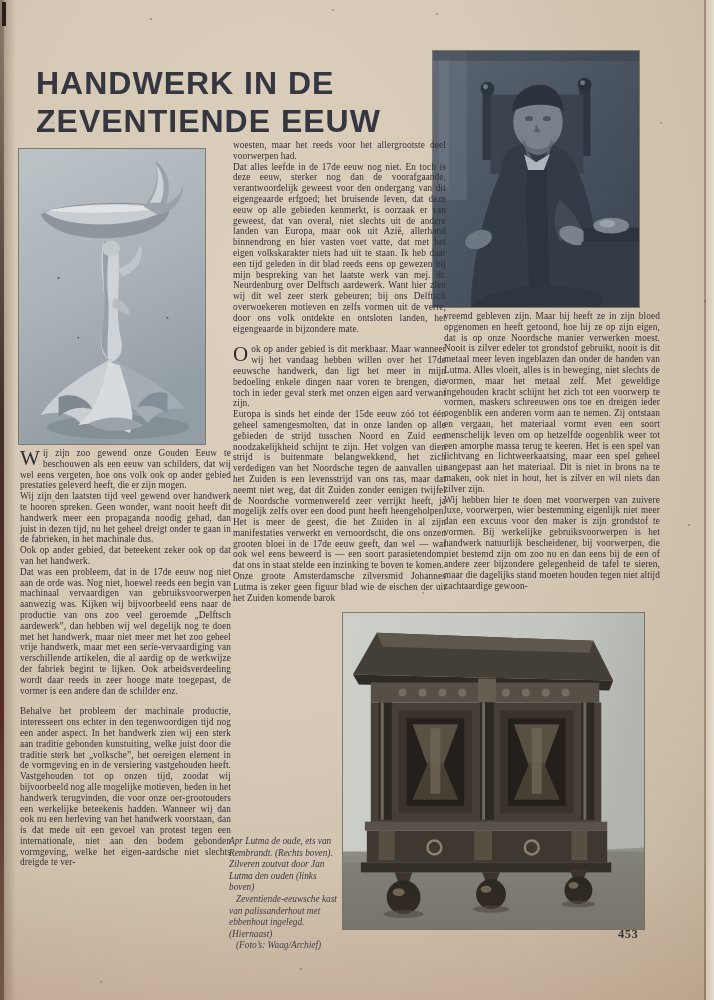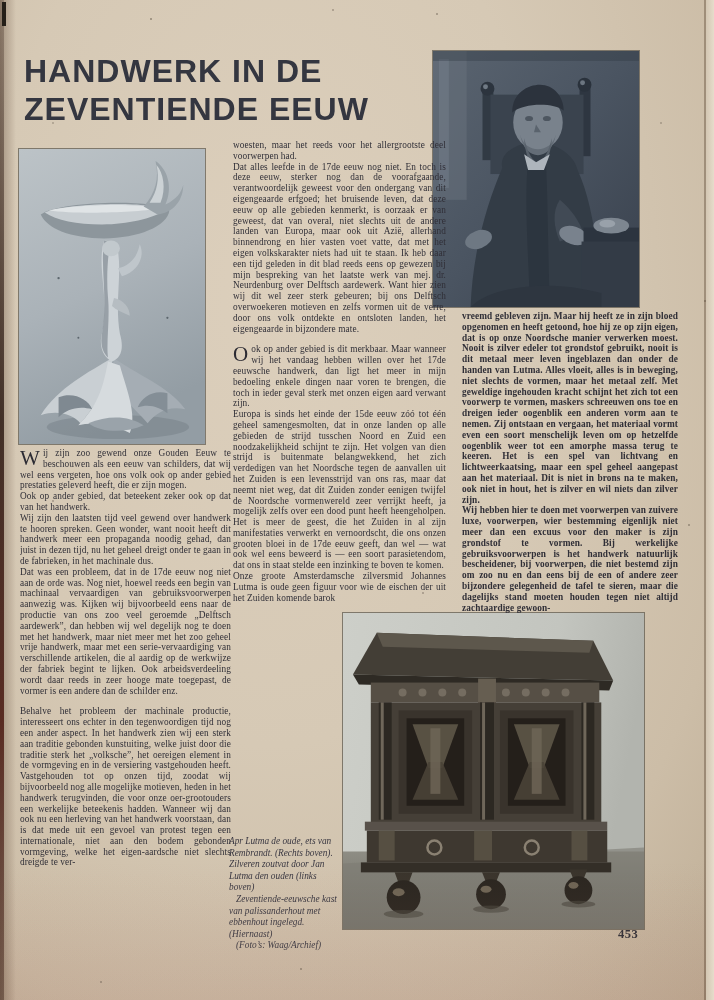--- a/index.html
+++ b/index.html
@@ -24,40 +24,40 @@
     box-shadow:150px 18px 0 rgba(60,50,40,.45), 332px 9px 0 rgba(60,50,40,.35),
       436px 13px 0 rgba(60,50,40,.4), 704px 300px 0 rgba(60,50,40,.4),
       100px 981px 0 rgba(60,50,40,.35), 300px 968px 0 rgba(60,50,40,.4),
       52px 500px 0 rgba(60,50,40,.35), 688px 524px 0 rgba(60,50,40,.4),
       243px 432px 0 rgba(60,50,40,.3), 422px 592px 0 rgba(60,50,40,.35),
       660px 122px 0 rgba(60,50,40,.3), 52px 122px 0 rgba(60,50,40,.3);}
   .bottom-tint{position:absolute;left:0;bottom:0;width:100%;height:130px;z-index:3;pointer-events:none;
     background:linear-gradient(to bottom, rgba(190,145,125,0), rgba(190,145,125,.14));}
 
   
-  .title{position:absolute;left:20px;top:48px;margin:4px;z-index:2;
+  .title{position:absolute;left:20px;top:48px;margin:16px;z-index:2;
     font-family:"Liberation Sans","DejaVu Sans",sans-serif;font-weight:bold;
     font-size:32px;line-height:38px;letter-spacing:1px;color:#343640;}
   .title span{display:block;}
 
   
   .photo{position:absolute;margin:0;padding:0;z-index:2;border:1px solid rgba(55,52,45,.55);box-sizing:border-box;}
   .photo svg{display:block;}
   .photo-zoutvat{left:18px;top:148px;width:188px;height:297px;}
   .photo-portrait{left:432px;top:50px;width:208px;height:258px;}
   .photo-cabinet{left:342px;top:612px;width:303px;height:318px;}
 
   
   .col{position:absolute;z-index:2;font-size:9.3px;line-height:10.8px;text-align:justify;overflow:hidden;
     letter-spacing:.1px;color:#302f37;}
   .col p{margin:0;}
   .col p.gap{margin-top:10px;}
   .col-left{left:20px;top:448px;width:211px;height:508px;}
   .col-middle{left:233px;top:140px;width:213px;height:474px;}
-  .col-right{left:462px;top:311px;width:216px;height:318px;font-weight:bold;}
+  .col-right{left:444px;top:311px;width:216px;height:318px;}
   .dropcap{float:left;font-size:21px;line-height:18px;padding:1px 3px 0 0;color:#2c2b33;}
 
   
   .caption{position:absolute;left:229px;top:836px;width:114px;z-index:2;
     font-style:italic;font-size:9.3px;line-height:11.6px;color:#383640;}
   .caption p{margin:0;}
   .caption p.indent{text-indent:7px;}
 
   .page-number{position:absolute;left:618px;top:927px;z-index:2;
     font-size:12.5px;font-weight:bold;color:#2e2d35;letter-spacing:.5px;}
@@ -219,32 +219,32 @@
       <ellipse cx="149" cy="298" rx="18" ry="3.6" fill="#4a463e" opacity="0.6"></ellipse>
       <path d="M228,258 L246,258 L242,268 L232,268 Z" fill="#3a342c"></path>
       <circle cx="237" cy="279" r="14" fill="#2b2620"></circle>
         <ellipse cx="232" cy="274" rx="5" ry="3.4" fill="#6e6454"></ellipse>
       <ellipse cx="237" cy="293" rx="17" ry="3.4" fill="#4a463e" opacity="0.6"></ellipse>
     </svg>
   </figure>
 
   <div class="col col-left">
     <p class="para"><span class="dropcap">W</span><span>ij zijn zoo gewend onze Gouden Eeuw te beschouwen als een eeuw van schilders, dat wij wel eens vergeten, hoe ons volk ook op ander gebied prestaties geleverd heeft, die er zijn mogen.</span></p>
+    <p class="para">Wij zijn den laatsten tijd veel gewend over handwerk te hooren spreken. Geen wonder, want nooit heeft dit handwerk meer een propaganda noodig gehad, dan juist in dezen tijd, nu het geheel dreigt onder te gaan in de fabrieken, in het machinale dus.</p>
     <p class="para">Ook op ander gebied, dat beteekent zeker ook op dat van het handwerk.</p>
-    <p class="para">Wij zijn den laatsten tijd veel gewend over handwerk te hooren spreken. Geen wonder, want nooit heeft dit handwerk meer een propaganda noodig gehad, dan juist in dezen tijd, nu het geheel dreigt onder te gaan in de fabrieken, in het machinale dus.</p>
     <p class="para">Dat was een probleem, dat in de 17de eeuw nog niet aan de orde was. Nog niet, hoewel reeds een begin van machinaal vervaardigen van gebruiksvoorwerpen aanwezig was. Kijken wij bijvoorbeeld eens naar de productie van ons zoo veel geroemde „Delftsch aardewerk”, dan hebben wij wel degelijk nog te doen met het handwerk, maar niet meer met het zoo geheel vrije handwerk, maar met een serie-vervaardiging van verschillende artikelen, die al aardig op de werkwijze der fabriek begint te lijken. Ook arbeidsverdeeling wordt daar reeds in zeer hooge mate toegepast, de vormer is een andere dan de schilder enz.</p>
     <p class="para gap">Behalve het probleem der machinale productie, interesseert ons echter in den tegenwoordigen tijd nog een ander aspect. In het handwerk zien wij een sterk aan traditie gebonden kunstuiting, welke juist door die traditie sterk het „volksche”, het oereigen element in de vormgeving en in de versiering vastgehouden heeft. Vastgehouden tot op onzen tijd, zoodat wij bijvoorbeeld nog alle mogelijke motieven, heden in het handwerk terugvinden, die voor onze oer-grootouders een werkelijke beteekenis hadden. Wanneer wij dan ook nu een herleving van het handwerk voorstaan, dan is dat mede uit een gevoel van protest tegen een internationale, niet aan den bodem gebonden vormgeving, welke het eigen-aardsche niet slechts dreigde te ver-</p>
   </div>
 
   <div class="col col-middle">
     <p class="para">woesten, maar het reeds voor het allergrootste deel voorwerpen had.</p>
     <p class="para">Dat alles leefde in de 17de eeuw nog niet. En toch is deze eeuw, sterker nog dan de voorafgaande, verantwoordelijk geweest voor den ondergang van dit eigengeaarde erfgoed; het bruisende leven, dat deze eeuw op alle gebieden kenmerkt, is oorzaak er van geweest, dat van overal, niet slechts uit de andere landen van Europa, maar ook uit Azië, allerhand binnendrong en hier vasten voet vatte, dat met het eigen volkskarakter niets had uit te staan. Ik heb daar een tijd geleden in dit blad reeds eens op gewezen bij mijn bespreking van het laatste werk van mej. dr. Neurdenburg over Delftsch aardewerk. Want hier zien wij dit wel zeer sterk gebeuren; bij ons Delftsch overwoekeren motieven en zelfs vormen uit de verre, door ons volk ontdekte en ontsloten landen, het eigengeaarde in bijzondere mate.</p>
     <p class="para gap"><span class="dropcap">O</span><span>ok op ander gebied is dit merkbaar. Maar wanneer wij het vandaag hebben willen over het 17de eeuwsche handwerk, dan ligt het meer in mijn bedoeling enkele dingen naar voren te brengen, die toch in ieder geval sterk met onzen eigen aard verwant zijn.</span></p>
     <p class="para">Europa is sinds het einde der 15de eeuw zóó tot één geheel samengesmolten, dat in onze landen op alle gebieden de strijd tusschen Noord en Zuid een noodzakelijkheid schijnt te zijn. Het volgen van dien strijd is buitenmate belangwekkend, het zich verdedigen van het Noordsche tegen de aanvallen uit het Zuiden is een levensstrijd van ons ras, maar dat neemt niet weg, dat dit Zuiden zonder eenigen twijfel de Noordsche vormenwereld zeer verrijkt heeft, ja mogelijk zelfs over een dood punt heeft heengeholpen. Het is meer de geest, die het Zuiden in al zijn manifestaties verwerkt en vernoordscht, die ons onzen grooten bloei in de 17de eeuw geeft, dan wel — wat ook wel eens beweerd is — een soort parasietendom, dat ons in staat stelde een inzinking te boven te komen.</p>
-    <p class="para">Onze groote Amsterdamsche zilversmid Johannes Lutma is oude geen figuur voor wie de eischen der uit het Zuiden komende barok</p>
+    <p class="para">Onze groote Amsterdamsche zilversmid Johannes Lutma is zeker geen figuur blad wie de eischen der uit het Zuiden komende barok</p>
   </div>
 
   <div class="col col-right">
     <p class="para">vreemd gebleven zijn. Maar hij heeft ze in zijn bloed opgenomen en heeft getoond, hoe hij ze op zijn eigen, dat is op onze Noordsche manier verwerken moest. Nooit is zilver edeler tot grondstof gebruikt, nooit is dit metaal meer leven ingeblazen dan onder de handen van Lutma. Alles vloeit, alles is in beweging, niet slechts de vormen, maar het metaal zelf. Met geweldige ingehouden kracht schijnt het zich tot een voorwerp te vormen, maskers schreeuwen ons toe en dreigen ieder oogenblik een anderen vorm aan te nemen. Zij ontstaan en vergaan, het materiaal vormt even een soort menschelijk leven om op hetzelfde oogenblik weer tot een amorphe massa terug te keeren. Het is een spel van lichtvang en lichtweerkaatsing, maar een spel geheel aangepast aan het materiaal. Dit is niet in brons na te maken, ook niet in hout, het is zilver en wil niets dan zilver zijn.</p>
     <p class="para">Wij hebben hier te doen met voorwerpen van zuivere luxe, voorwerpen, wier bestemming eigenlijk niet meer dan een excuus voor den maker is zijn grondstof te vormen. Bij werkelijke gebruiksvoorwerpen is het handwerk natuurlijk bescheidener, bij voorwerpen, die niet bestemd zijn om zoo nu en dan eens bij de een of andere zeer bijzondere gelegenheid de tafel te sieren, maar die dagelijks stand moeten houden tegen niet altijd zachtaardige gewoon-</p>
   </div>
 
   <div class="caption">
     <p>Apr Lutma de oude, ets van Rembrandt. (Rechts boven).</p>
     <p>Zilveren zoutvat door Jan Lutma den ouden (links boven)</p>

